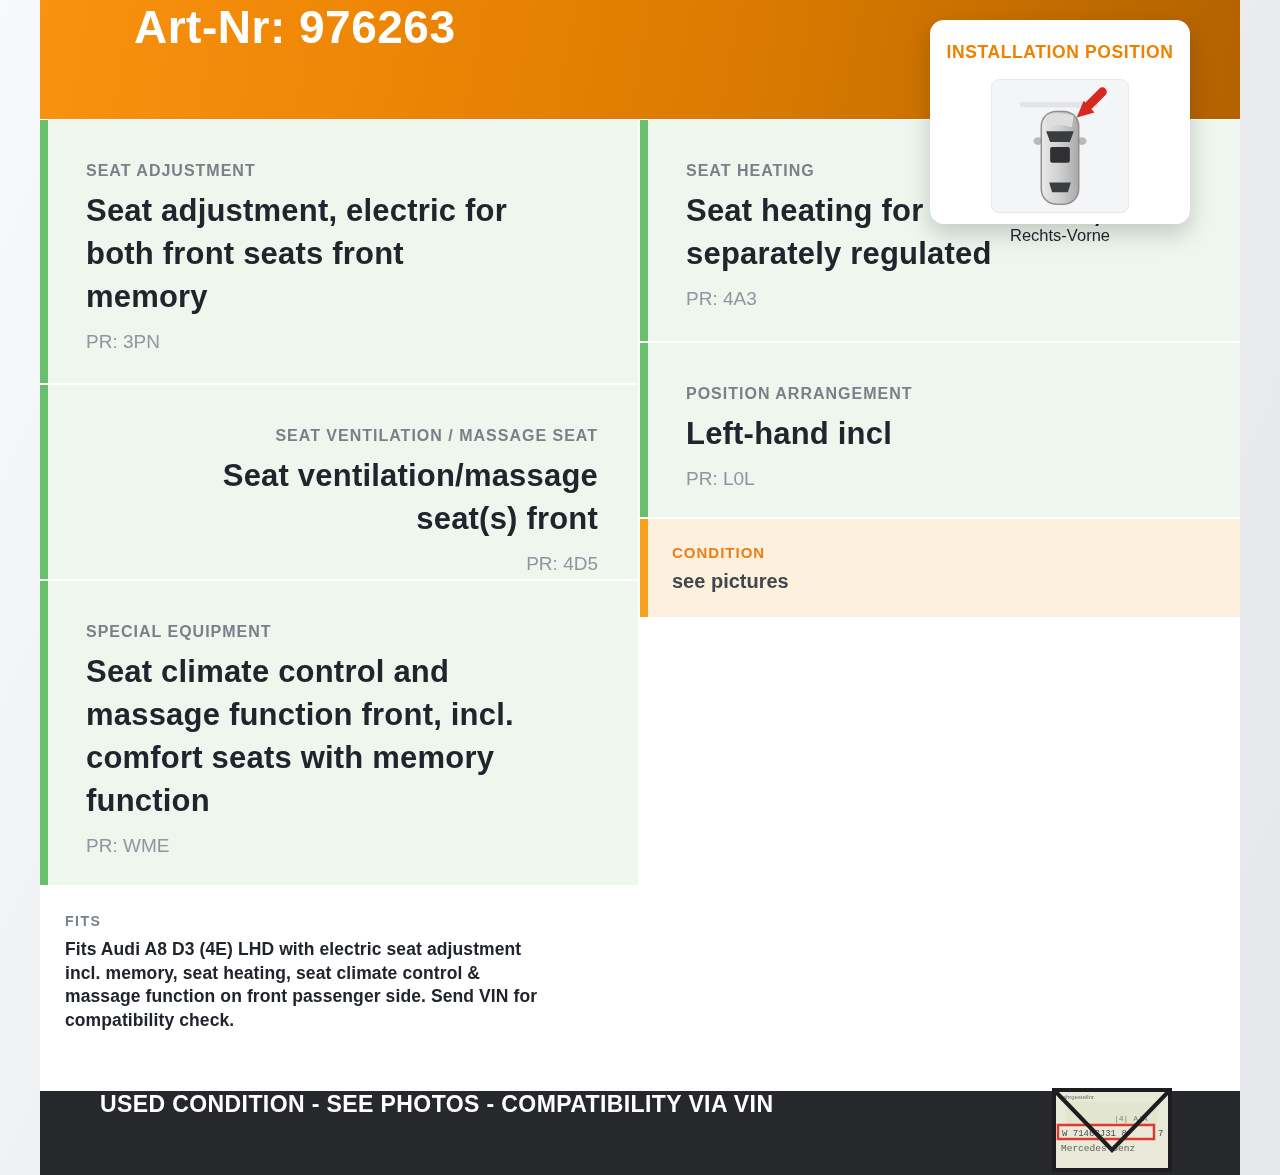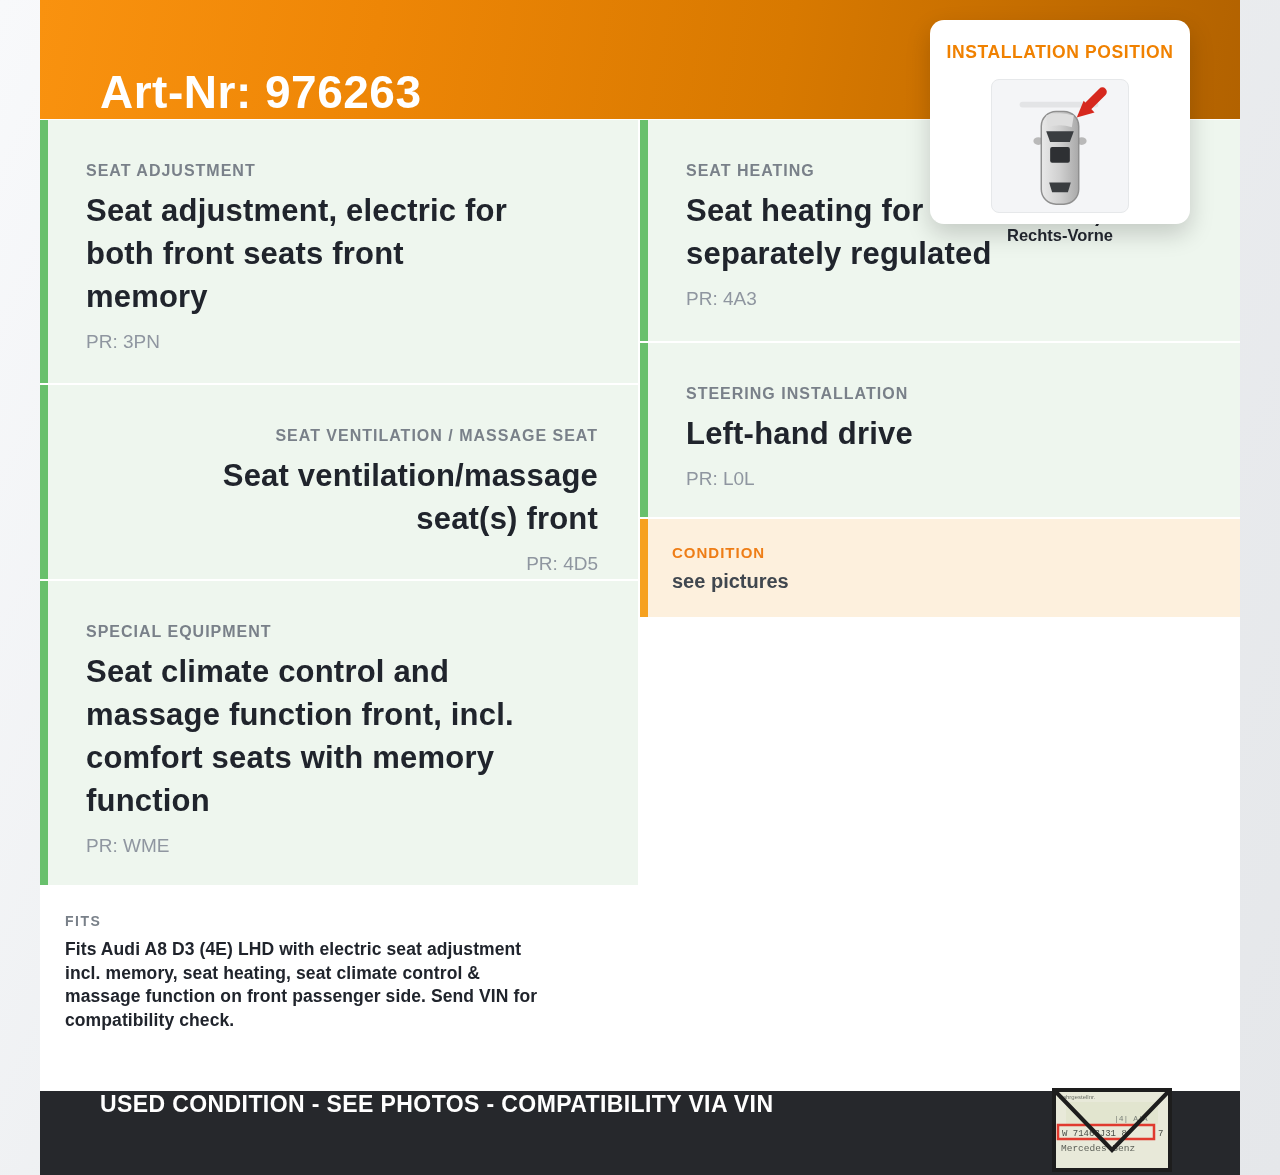--- a/index.html
+++ b/index.html
@@ -10,21 +10,21 @@
     position:relative; overflow:hidden;
   }
   .content {
     position:absolute; left:40px; top:0; width:1200px; height:1175px;
     background:#ffffff; display:flex; flex-direction:column;
   }
   
   .header {
     height:119px; flex:0 0 119px;
     background:linear-gradient(100deg,#f9920f 0%,#ee8606 28%,#d87900 62%,#b26200 100%);
-    display:flex; align-items:flex-end; padding-left:60px;
+    display:flex; align-items:flex-start; padding-left:94px;
   }
   .header h1 { color:#ffffff; font-size:46px; font-weight:bold; letter-spacing:.5px; }
 
   
   .main { flex:1 1 auto; display:flex; }
   .col-left { width:598px; margin-right:2px; display:flex; flex-direction:column; }
   .col-right { width:600px; display:flex; flex-direction:column; }
 
   .spec-card {
     background:#eef6ee; border-left:8px solid #68c06c;
@@ -74,21 +74,21 @@
     position:absolute; left:930px; top:20px; width:260px; height:204px;
     background:#ffffff; border-radius:14px; box-shadow:0 10px 25px rgba(0,0,0,.18);
     z-index:5; text-align:center; padding-top:22px;
   }
   .install-title { color:#f08100; font-size:17.5px; font-weight:bold; letter-spacing:.6px; }
   .install-imgbox {
     width:138px; height:134px; margin:16px auto 0 auto;
     background:#f4f5f7; border:1px solid #e6e8ea; border-radius:8px;
     display:flex; align-items:center; justify-content:center;
   }
-  .install-caption { color:#20242c; font-size:16.5px; font-weight:bold; margin-top:13px; }
+  .install-caption { color:#20242c; font-size:16.5px; font-weight:normal; margin-top:13px; }
 
   
   .doc-thumb { position:absolute; left:1052px; top:1088px; width:120px; height:84px; z-index:6; }
 </style>
 </head>
 <body>
 
 <div class="content">
 
   <div class="header">
@@ -133,22 +133,22 @@
 
     <div class="col-right">
       <div class="spec-card h-rcard1">
         <div class="spec-label">SEAT HEATING</div>
         <div class="spec-title">Seat heating for front seats,
 separately regulated</div>
         <div class="spec-pr">PR: 4A3</div>
       </div>
 
       <div class="spec-card h-rcard2">
-        <div class="spec-label">STEERING INSTALLATION</div>
-        <div class="spec-title">Left-hand drive</div>
+        <div class="spec-label">POSITION ARRANGEMENT</div>
+        <div class="spec-title">Left-hand incl</div>
         <div class="spec-pr">PR: L0L</div>
       </div>
 
       <div class="condition-card">
         <div class="condition-label">CONDITION</div>
         <div class="condition-text">see pictures</div>
       </div>
     </div>
 
   </div>

